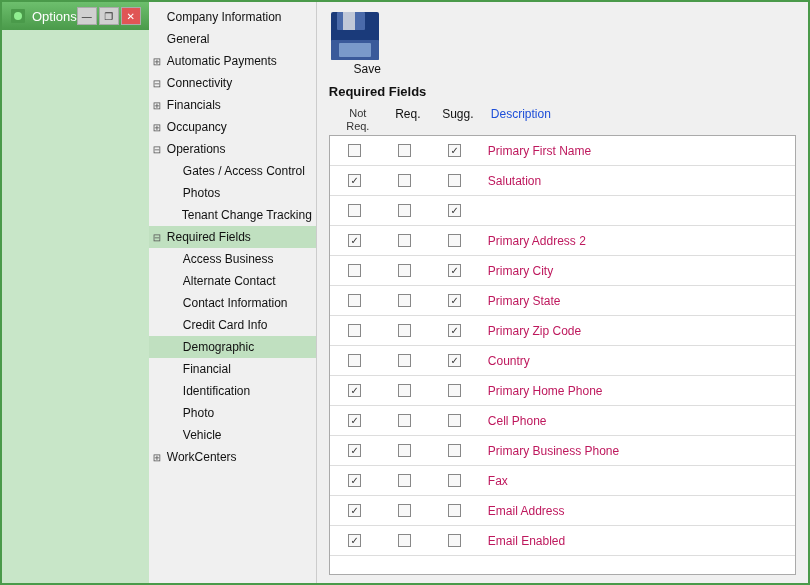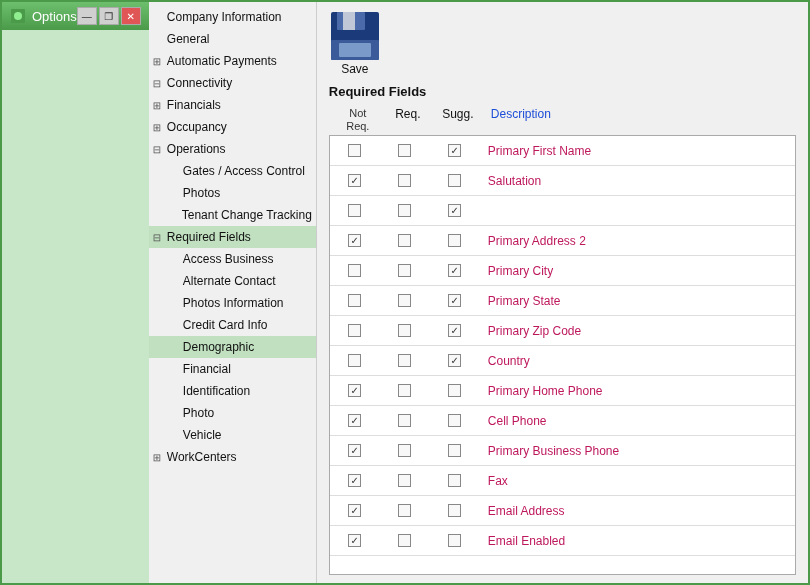--- a/index.html
+++ b/index.html
@@ -129,21 +129,21 @@
       display: flex;
       align-items: flex-end;
       gap: 4px;
       padding: 4px 8px;
       background: #f0f0f0;
     }
 
     .save-icon-container {
       display: flex;
       flex-direction: column;
-      align-items: center;
+      align-items: flex-end;
       cursor: pointer;
     }
 
     .save-icon {
       width: 52px;
       height: 52px;
     }
 
     .save-label {
       font-size: 12px;
@@ -333,21 +333,21 @@
         <div class="tree-item level-1">
           <span class="tree-expand"></span>
           <span>Access Business</span>
         </div>
         <div class="tree-item level-1">
           <span class="tree-expand"></span>
           <span>Alternate Contact</span>
         </div>
         <div class="tree-item level-1">
           <span class="tree-expand"></span>
-          <span>Photos Information</span>
+          <span>Contact Information</span>
         </div>
         <div class="tree-item level-1">
           <span class="tree-expand"></span>
           <span>Credit Card Info</span>
         </div>
         <div class="tree-item level-1 selected">
           <span class="tree-expand"></span>
           <span>Demographic</span>
         </div>
         <div class="tree-item level-1">

